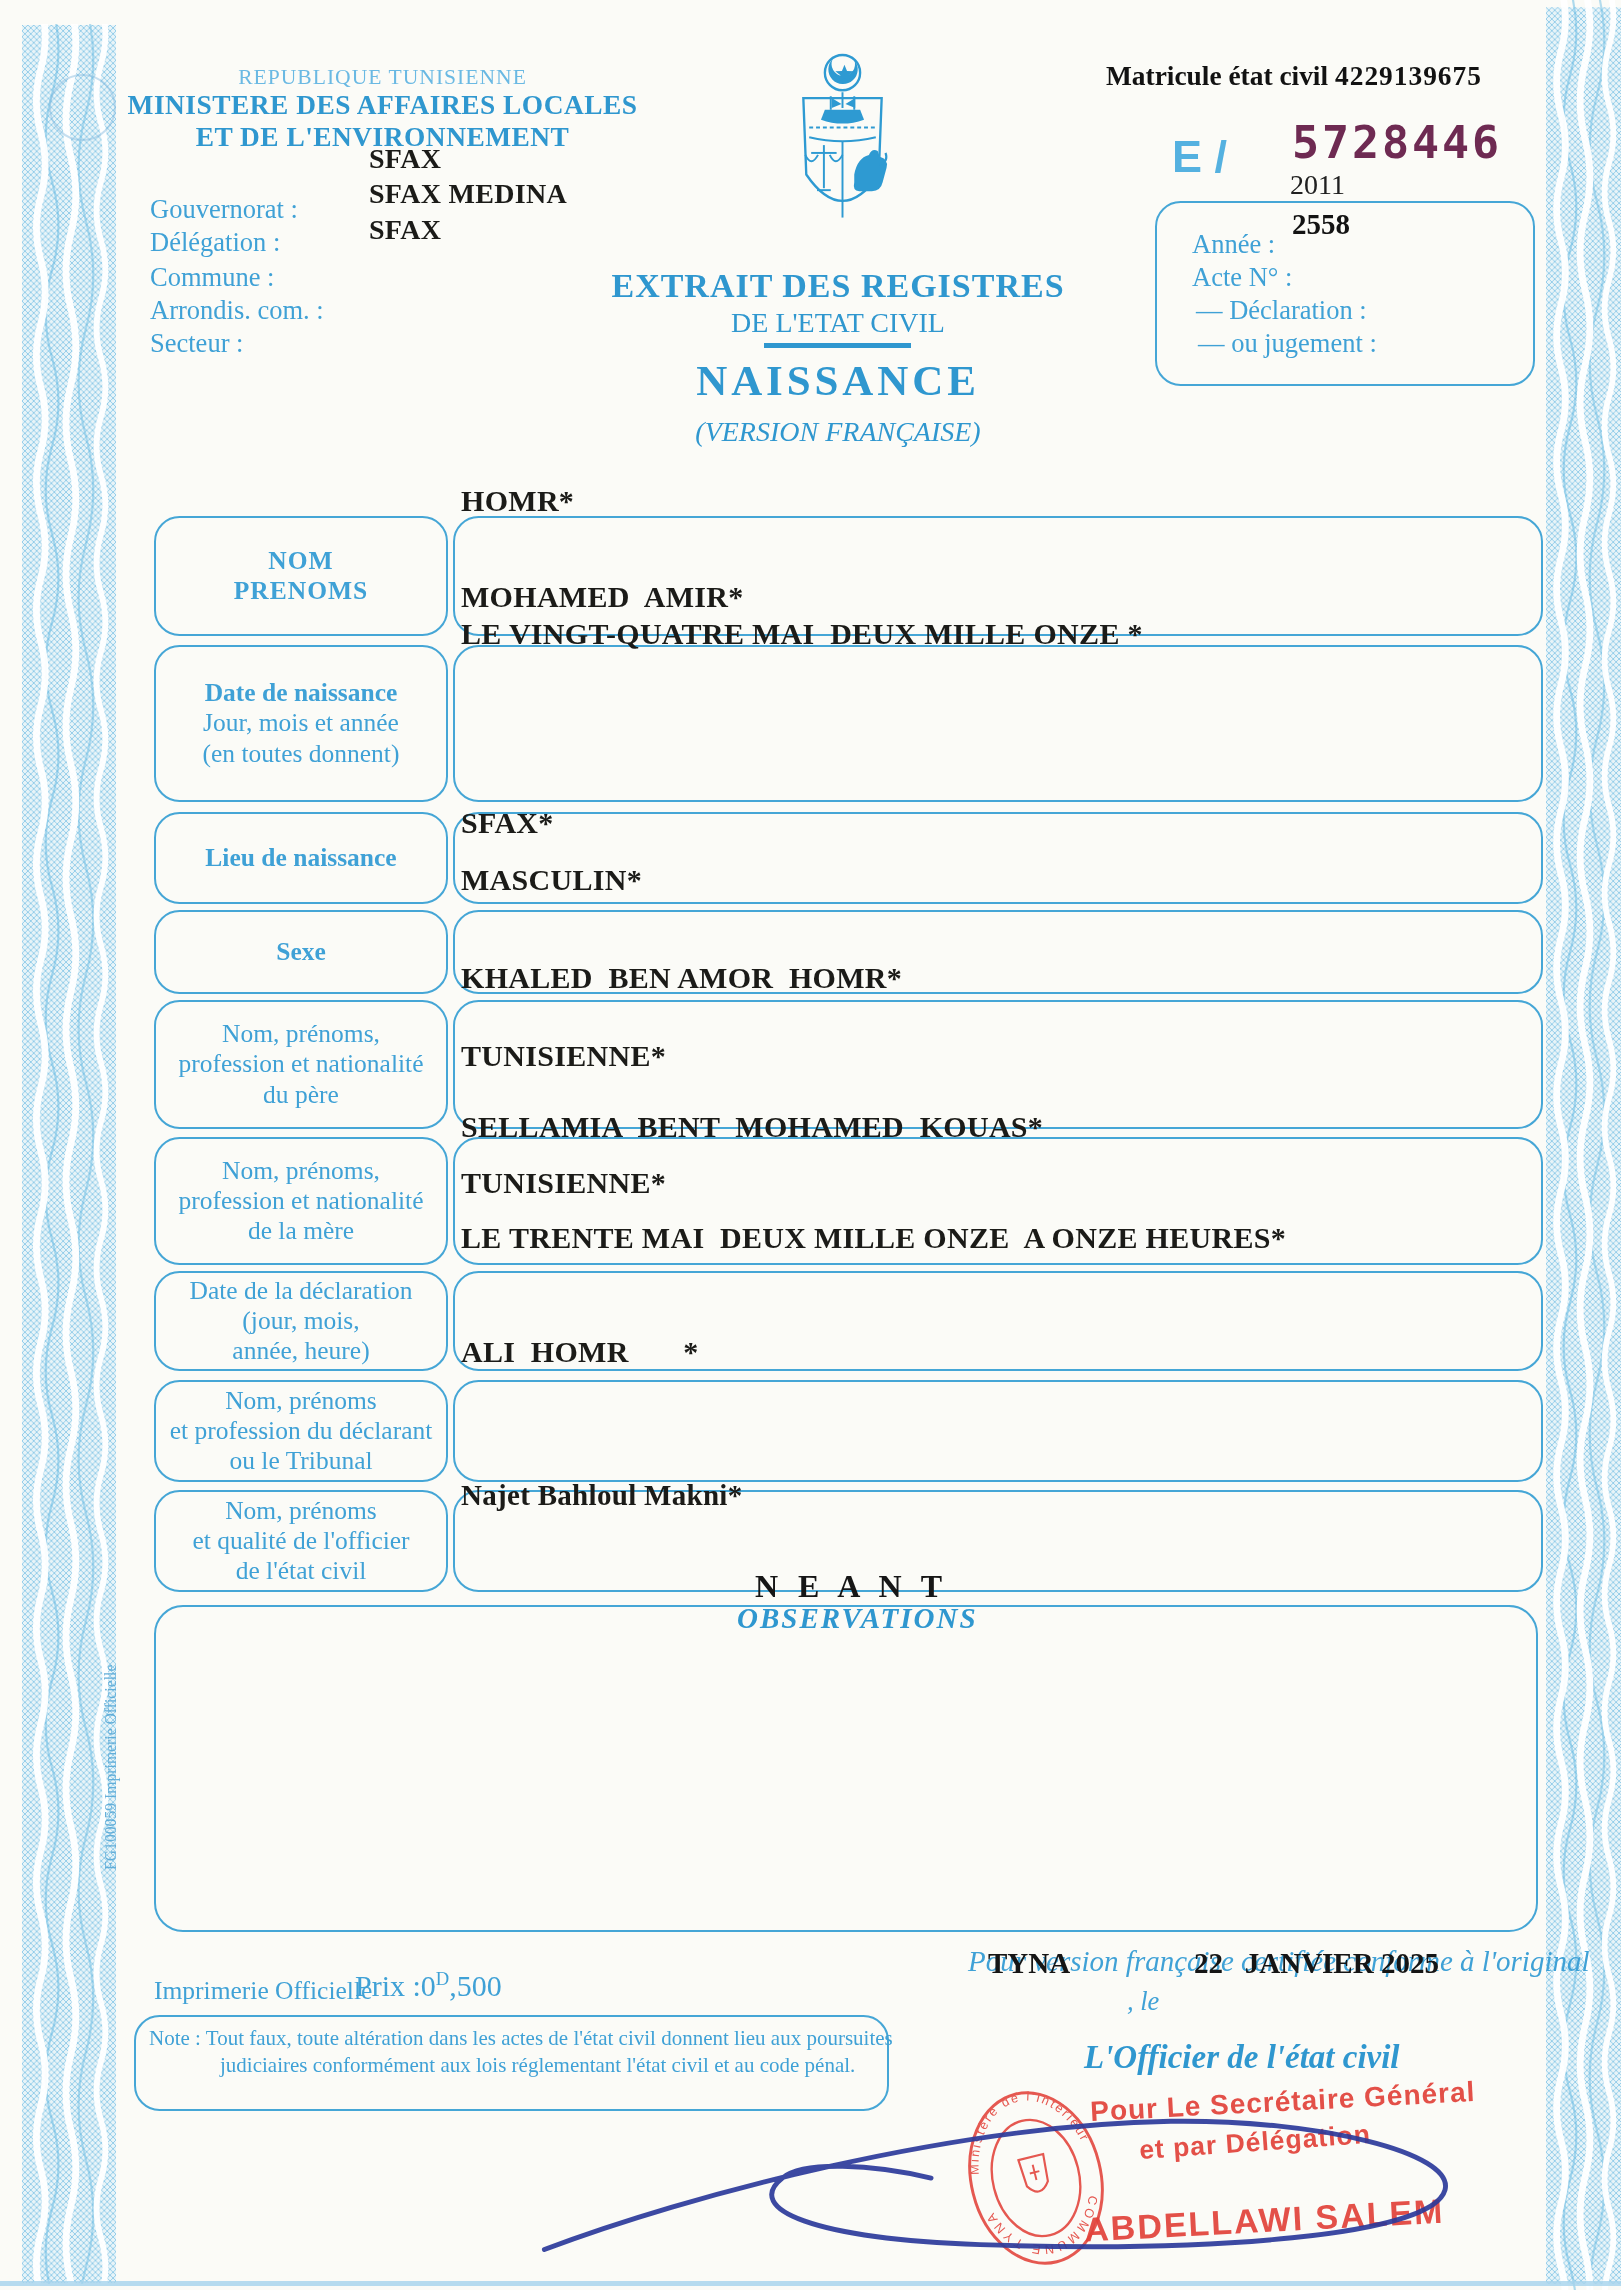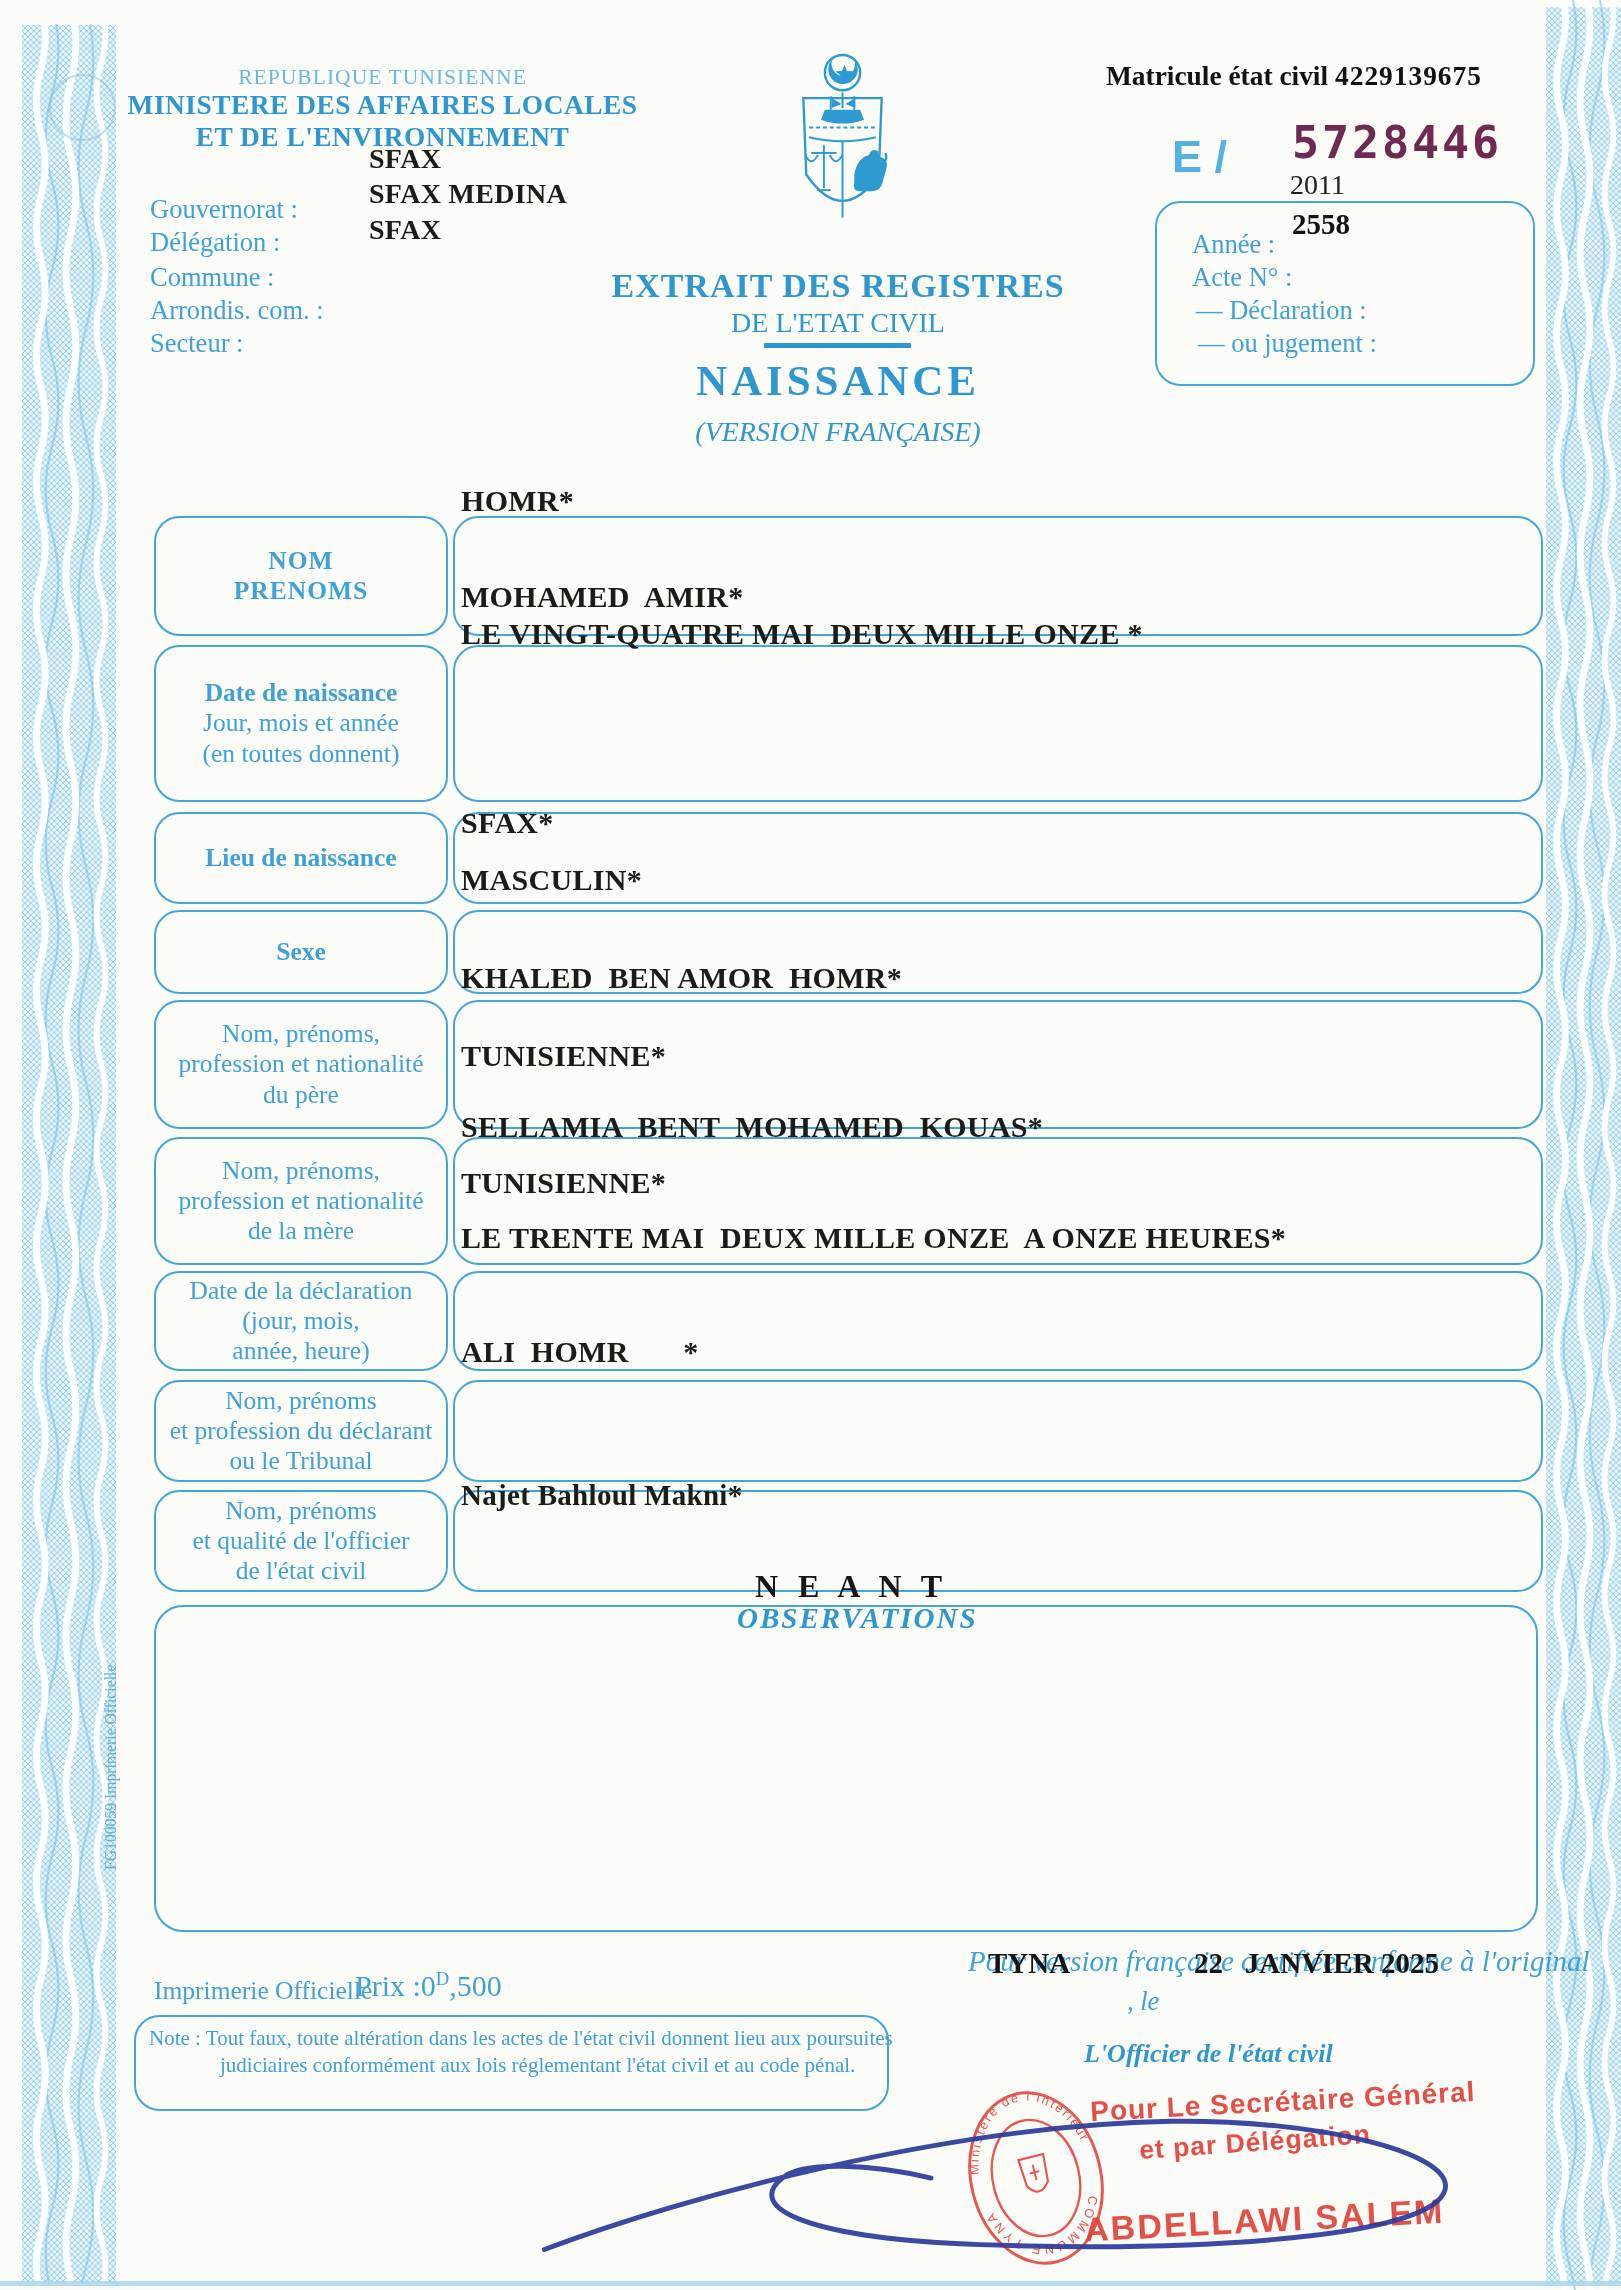--- a/index.html
+++ b/index.html
@@ -44,21 +44,21 @@
   
   .imprimerie{position:absolute;left:134px;top:1976px;font-size:25.5px;color:var(--label);margin-left:20px;}
   .prix{position:absolute;left:355px;top:1968px;font-size:30px;color:var(--label);}
   .prix sup{font-size:18.6px;}
   .note-box{position:absolute;left:134px;top:2015px;width:751px;height:92px;border:2.5px solid var(--box_border);border-radius:25.5px;}
   .note-text{position:absolute;left:149px;top:2025px;width:725px;font-size:21px;line-height:1.3;color:var(--label);padding-left:71px;text-indent:-71px;}
   .certification{position:absolute;left:968px;top:1945px;font-size:29px;font-style:italic;color:var(--label);white-space:nowrap;z-index:2;}
   .place{position:absolute;left:988px;top:1947px;font-size:29px;font-weight:700;color:#151515;z-index:3;}
   .date{position:absolute;left:1194px;top:1947px;font-size:29px;font-weight:700;color:#151515;white-space:pre;z-index:3;}
   .le-line{position:absolute;left:1127px;top:1986px;font-size:26.5px;font-style:italic;color:var(--label);}
-  .officier-title{position:absolute;left:1084px;top:2039px;font-size:26px;font-weight:700;font-style:italic;color:var(--ink);}
+  .officier-title{position:absolute;left:1084px;top:2039px;font-size:33px;font-weight:700;font-style:italic;color:var(--ink);}
   .stamp-text{position:absolute;color:var(--stamp_red);font-family:"Liberation Sans",sans-serif;font-weight:700;opacity:.92;z-index:3;}
   .stamp-l1{left:1090px;top:2086px;font-size:28px;transform:rotate(-3deg);letter-spacing:1px;}
   .stamp-l2{left:1139px;top:2127px;font-size:26.5px;transform:rotate(-4deg);letter-spacing:1px;}
   .stamp-name{left:1084px;top:2201px;font-size:34px;transform:rotate(-3deg);letter-spacing:2px;}
   .side-text{position:absolute;left:0;top:0;transform:translate(102px,1870px) rotate(-90deg);transform-origin:0 0;
              font-size:15.7px;color:#57a8d6;opacity:.9;white-space:nowrap;}
   .bottom-line{position:absolute;left:0;top:2281px;width:1621px;height:4.9px;background:#a5d3ec;opacity:.8;}
   svg{position:absolute;}
 </style>
 </head>

